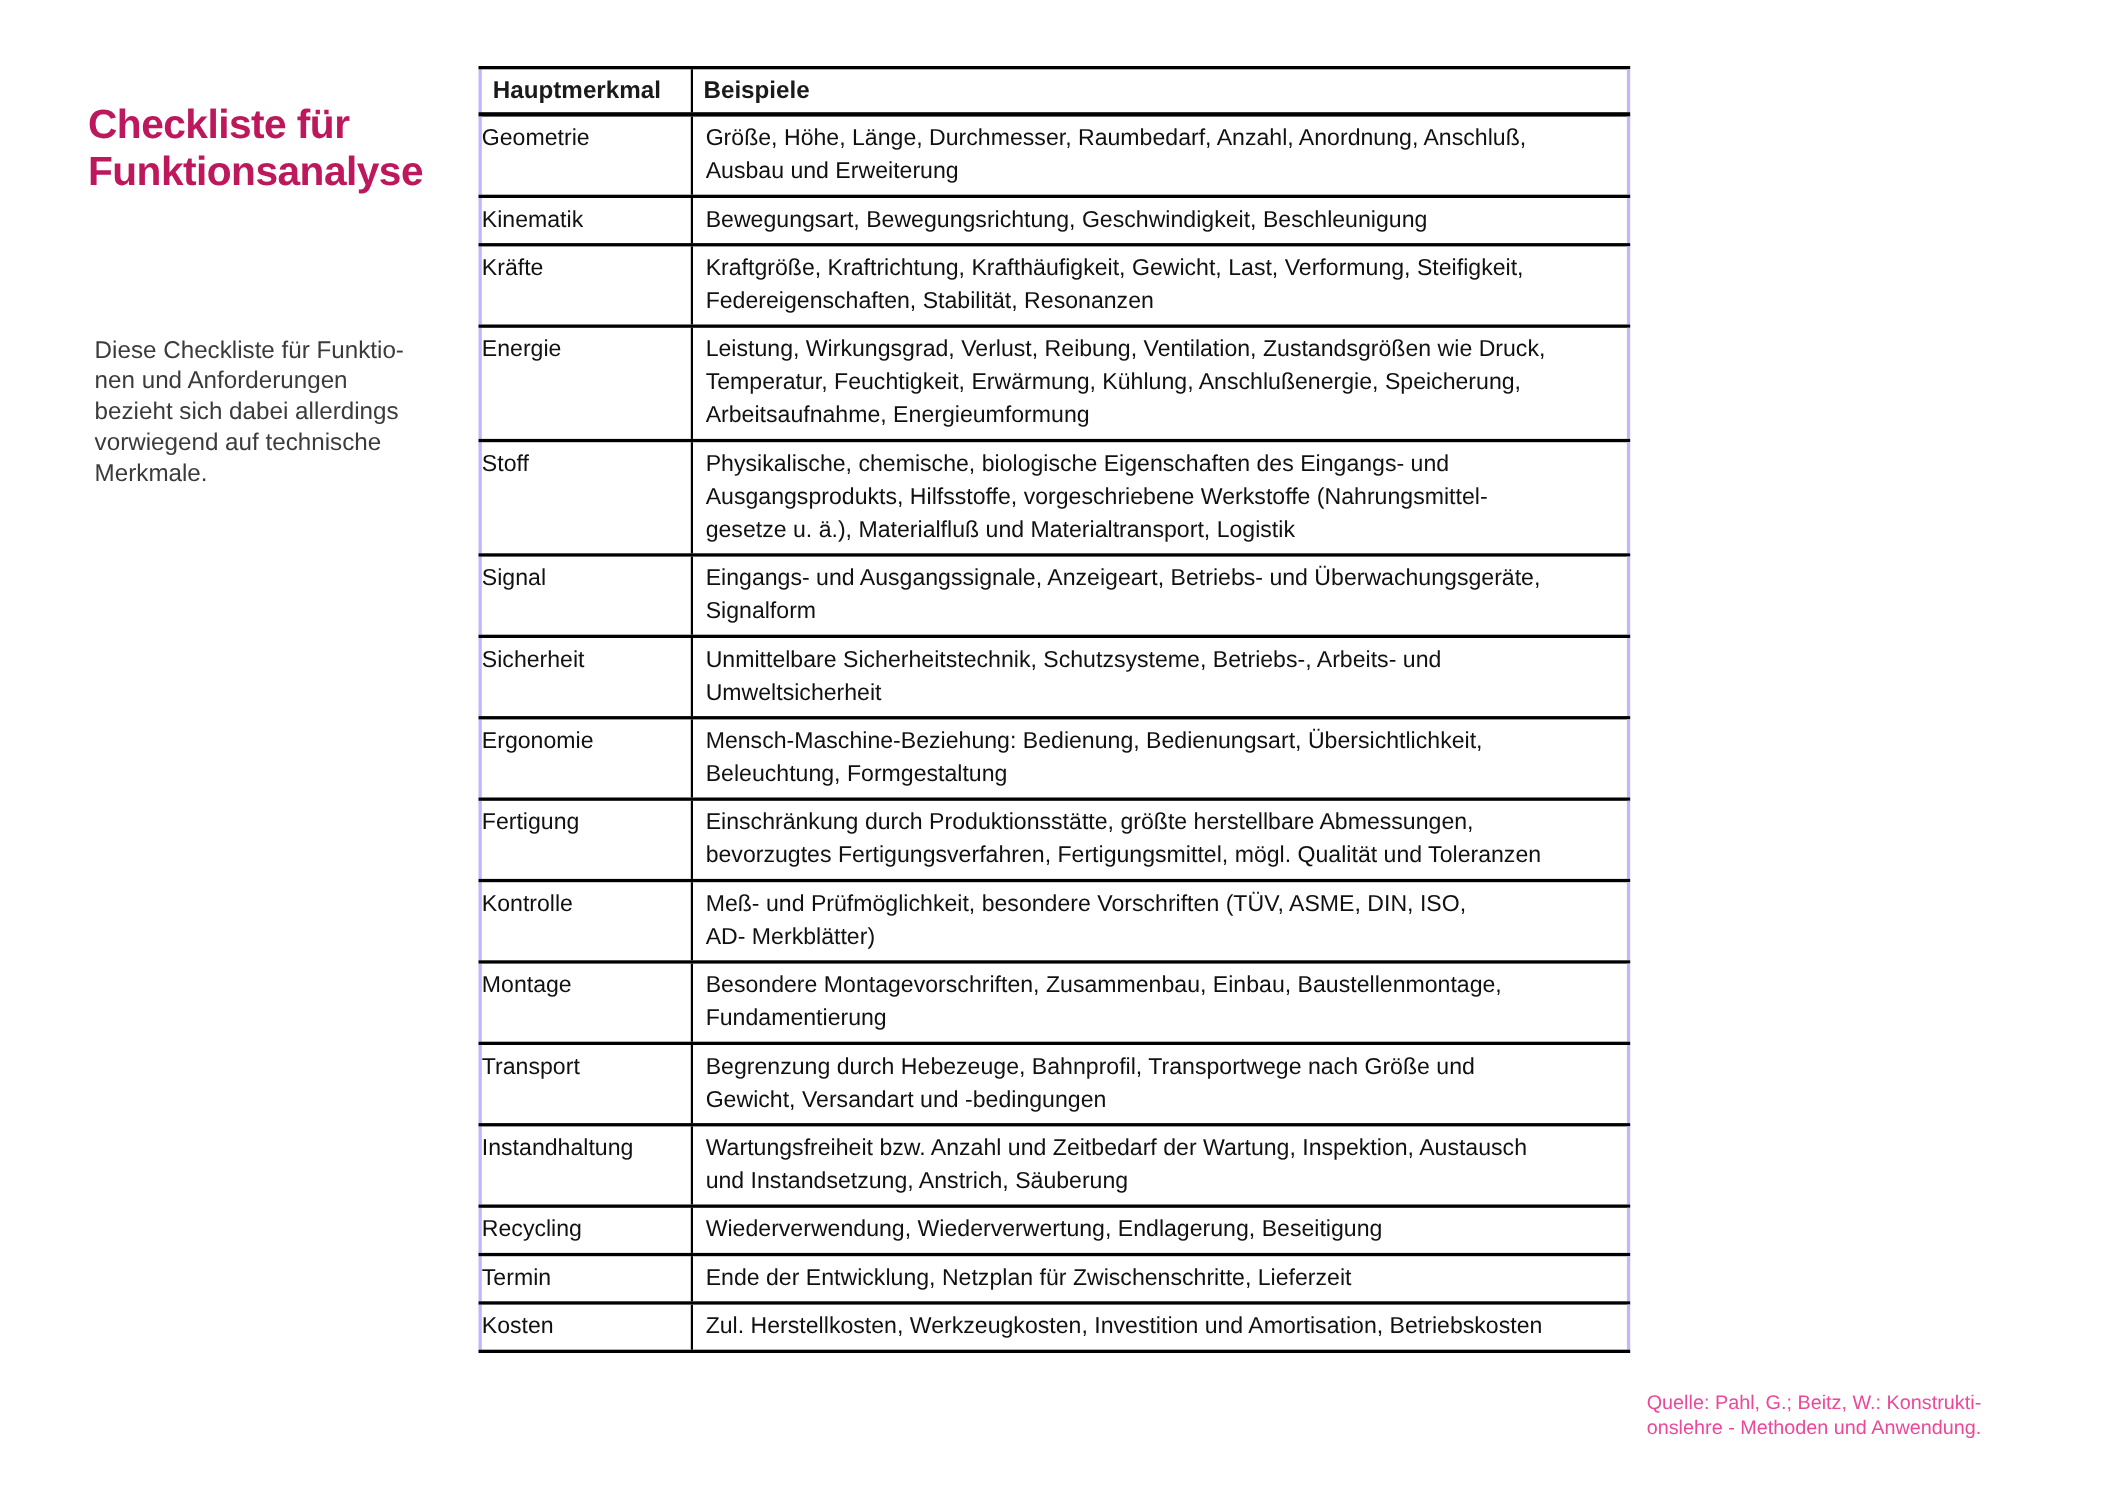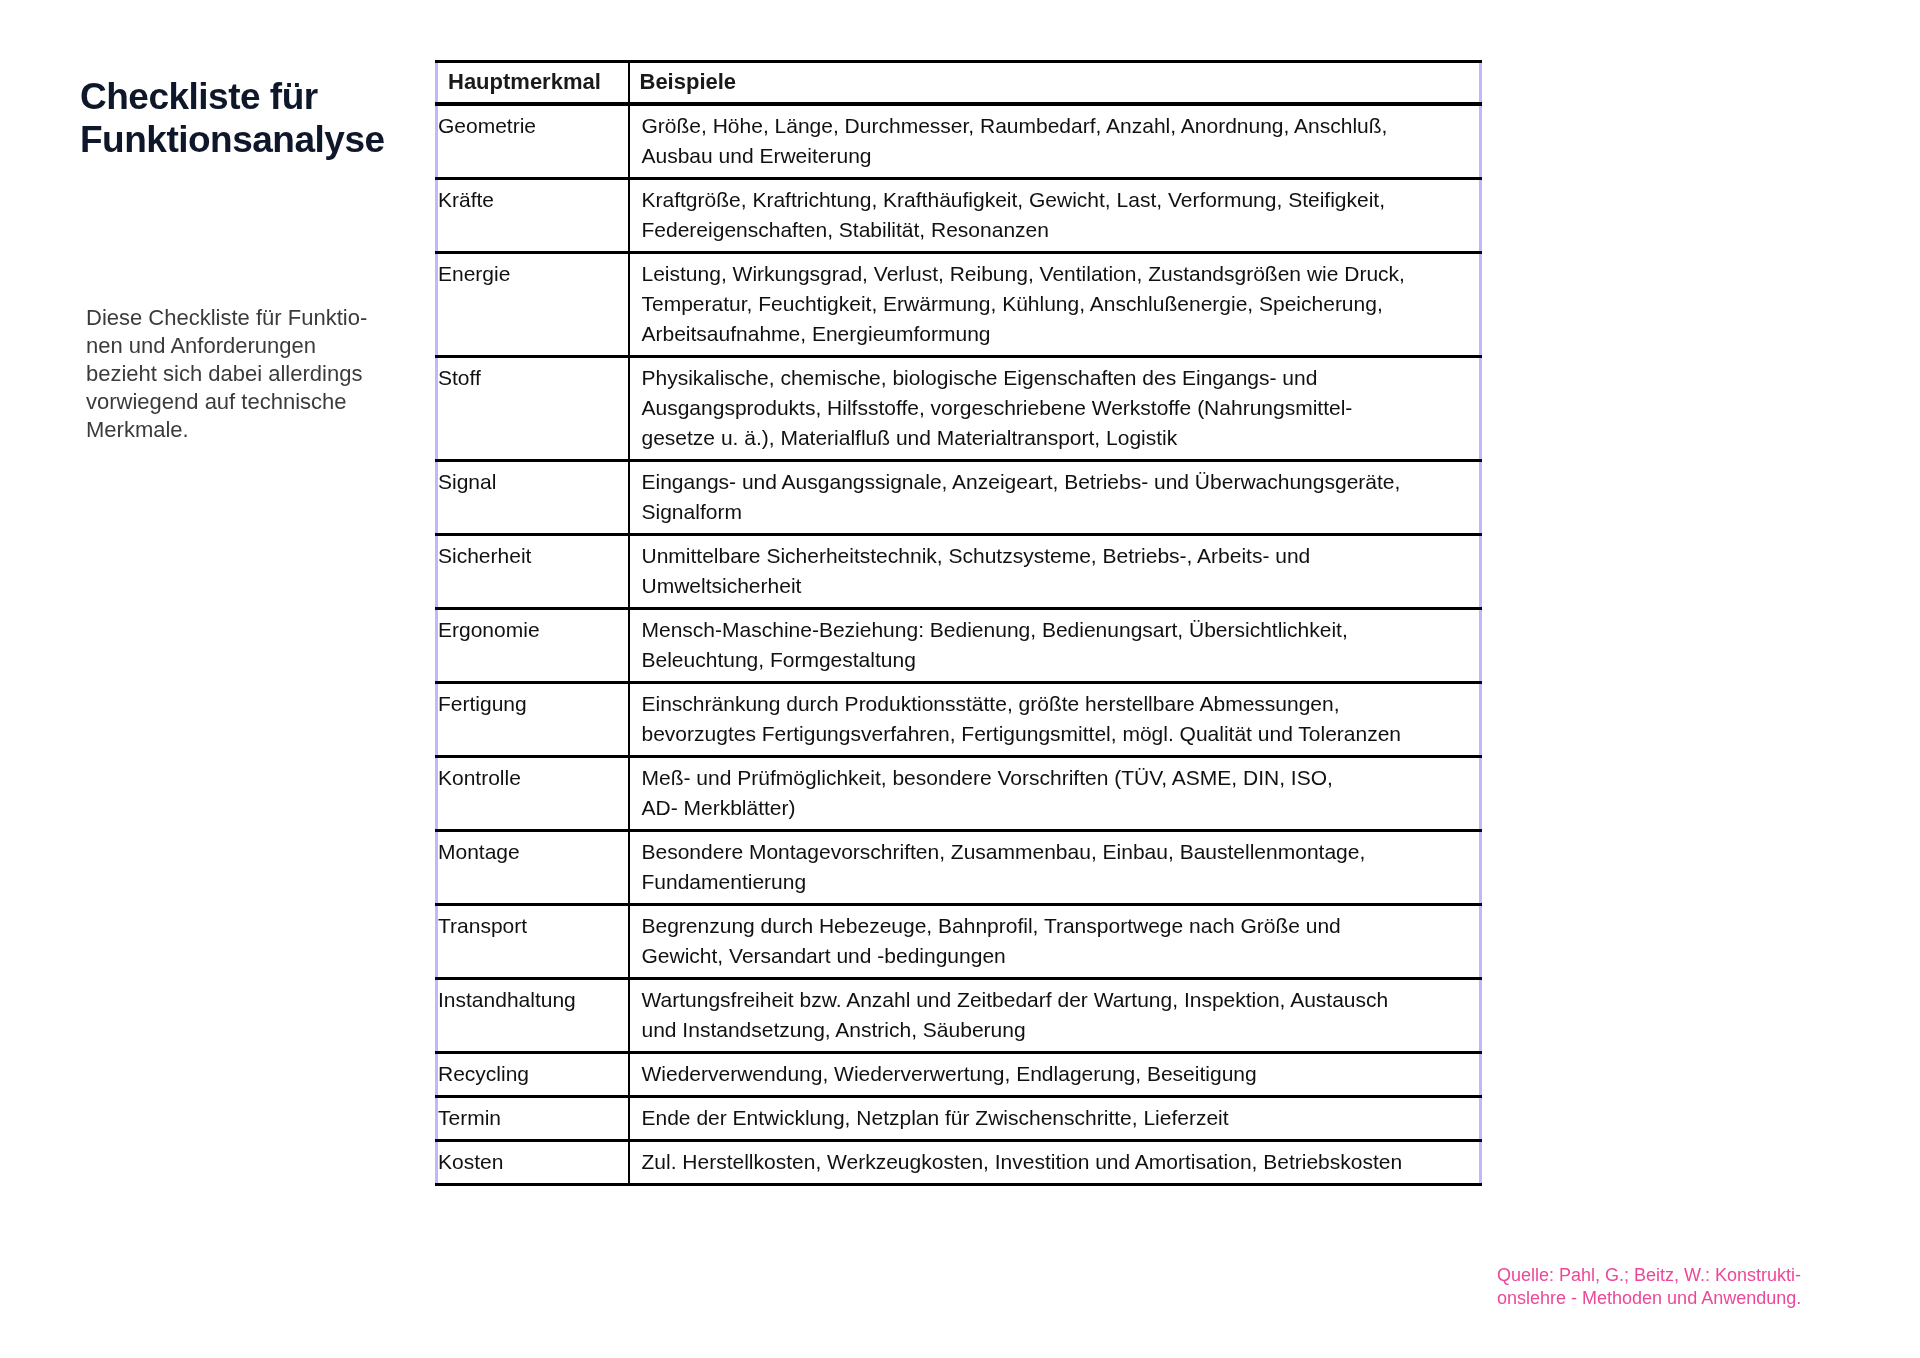--- a/index.html
+++ b/index.html
@@ -12,26 +12,26 @@
     width: 1920px;
     height: 1358px;
     background: #ffffff;
     font-family: "Liberation Sans", sans-serif;
     color: #1a1a1a;
     overflow: hidden;
   }
   .page-title {
     position: absolute;
     left: 80px;
-    top: 50px;
+    top: 66px;
     font-size: 37px;
     font-weight: bold;
     line-height: 1.17;
     letter-spacing: -0.5px;
-    color: #0f172a;
+    color: #be185d;
     white-space: pre-line;
   }
   .side-note {
     position: absolute;
     left: 86px;
     top: 282px;
     width: 330px;
     font-size: 22px;
     line-height: 1.27;
     color: #3b3b3b;
@@ -111,20 +111,24 @@
         <th class="h-sep">Beispiele</th>
       </tr>
     </thead>
     <tbody>
       <tr>
         <td class="merkmal">Geometrie</td>
         <td>Größe, Höhe, Länge, Durchmesser, Raumbedarf, Anzahl, Anordnung, Anschluß,
 Ausbau und Erweiterung</td>
       </tr>
       <tr>
+        <td class="merkmal">Kinematik</td>
+        <td>Bewegungsart, Bewegungsrichtung, Geschwindigkeit, Beschleunigung</td>
+      </tr>
+      <tr>
         <td class="merkmal">Kräfte</td>
         <td>Kraftgröße, Kraftrichtung, Krafthäufigkeit, Gewicht, Last, Verformung, Steifigkeit,
 Federeigenschaften, Stabilität, Resonanzen</td>
       </tr>
       <tr>
         <td class="merkmal">Energie</td>
         <td>Leistung, Wirkungsgrad, Verlust, Reibung, Ventilation, Zustandsgrößen wie Druck,
 Temperatur, Feuchtigkeit, Erwärmung, Kühlung, Anschlußenergie, Speicherung,
 Arbeitsaufnahme, Energieumformung</td>
       </tr>

